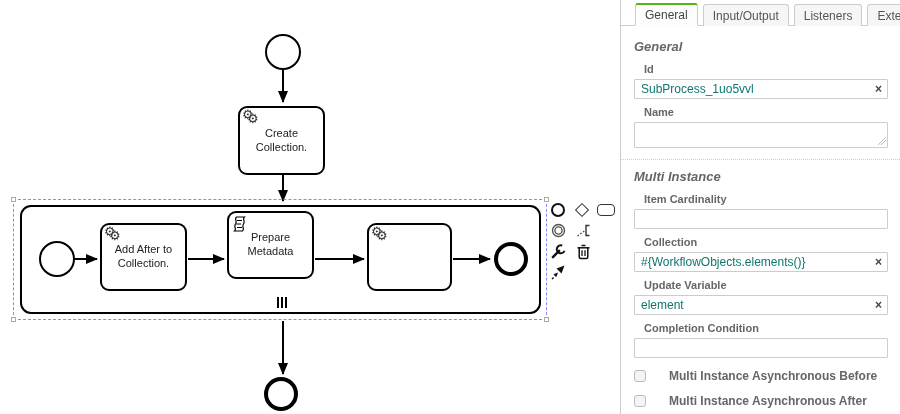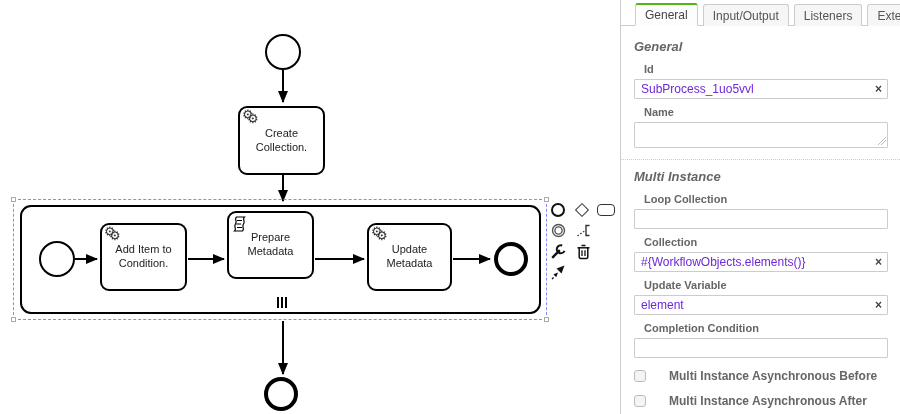--- a/index.html
+++ b/index.html
@@ -64,21 +64,21 @@
     border-radius:3px 3px 0 0; cursor:pointer; position:relative; top:1px;
   }
   .tab.active { background:#fdfdfd; border-top:2px solid #52b415; color:#444; padding-top:3px; border-bottom:1px solid #fdfdfd; }
 
   .panel-body { padding:9px 12px 0 13px; }
   .group-heading { font-size:13px; font-weight:bold; font-style:italic; color:#666; margin:4px 0 9px; }
   .field-label { font-size:11px; font-weight:bold; color:#666; margin:7px 10px 4px; }
   .input-wrap { position:relative; }
   .input-wrap input, .input-wrap textarea {
     width:100%; border:1px solid #ccc; border-radius:1px; background:#fff;
-    font-family:"Liberation Sans",sans-serif; font-size:12px; color:#6d28d9;
+    font-family:"Liberation Sans",sans-serif; font-size:12px; color:#0f766e;
     padding:3px 18px 3px 6px; outline:none;
   }
   .input-wrap input { height:20px; }
   .input-wrap textarea { height:26px; resize:none; padding-right:10px; display:block; }
   .clear-btn { position:absolute; right:6px; top:2px; font-size:12px; font-weight:bold; color:#444; cursor:pointer; line-height:16px; }
   .grip { position:absolute; right:2px; bottom:3px; width:8px; height:8px;
     background:linear-gradient(135deg, transparent 45%, #bbb 45%, #bbb 52%, transparent 52%, transparent 68%, #bbb 68%, #bbb 75%, transparent 75%); }
 
   .dotted-sep { border-top:1px dotted #ccc; margin:11px -12px 9px -13px; }
 
@@ -127,39 +127,38 @@
 
     <div class="subprocess"></div>
 
     <div class="event start" style="left:39px; top:241px;"></div>
 
     <div class="task" style="left:100px; top:223px;">
       <span class="gear-icon">
         <span class="g1">⚙</span>
           <span class="g2">⚙</span>
       </span>
-      <span class="tlabel">Add Item to Condition.</span>
+      <span class="tlabel">Add After to Collection.</span>
     </div>
 
     <div class="task" style="left:227px; top:211px;">
       <svg class="script-icon" width="13" height="16" viewBox="0 0 13 16">
         <path d="M3.5 1 C1 3 4.5 5 2.5 8 C0.5 11 4 13 1.5 15 L9.5 15 C12 13 8.5 11 10.5 8 C12.5 5 9 3 11.5 1 Z" fill="#fff" stroke="#000" stroke-width="1.2"></path>
         <line x1="4" y1="4.5" x2="9" y2="4.5" stroke="#000" stroke-width="1"></line>
         <line x1="3.2" y1="8" x2="8.2" y2="8" stroke="#000" stroke-width="1"></line>
         <line x1="4" y1="11.5" x2="9" y2="11.5" stroke="#000" stroke-width="1"></line>
       </svg>
       <span class="tlabel">Prepare Metadata</span>
     </div>
 
     <div class="task" style="left:367px; top:223px; width:85px;">
       <span class="gear-icon">
         <span class="g1">⚙</span>
           <span class="g2">⚙</span>
       </span>
-      <span class="tlabel">Update Metadata</span>
     </div>
 
     <div class="event end" style="left:494px; top:242px;"></div>
 
     <div class="mi-marker">
       <div></div>
         <div></div>
         <div></div>
     </div>
 
@@ -241,21 +240,21 @@
       <div class="field-label">Name</div>
       <div class="input-wrap">
         <textarea style=""></textarea>
         <span class="grip"></span>
       </div>
 
       <div class="dotted-sep"></div>
 
       <div class="group-heading">Multi Instance</div>
 
-      <div class="field-label">Loop Collection</div>
+      <div class="field-label">Item Cardinality</div>
       <div class="input-wrap">
         <input type="text" value="" style="">
       </div>
 
       <div class="field-label">Collection</div>
       <div class="input-wrap">
         <input type="text" value="#{WorkflowObjects.elements()}" style="">
         <span class="clear-btn">×</span>
       </div>
 

